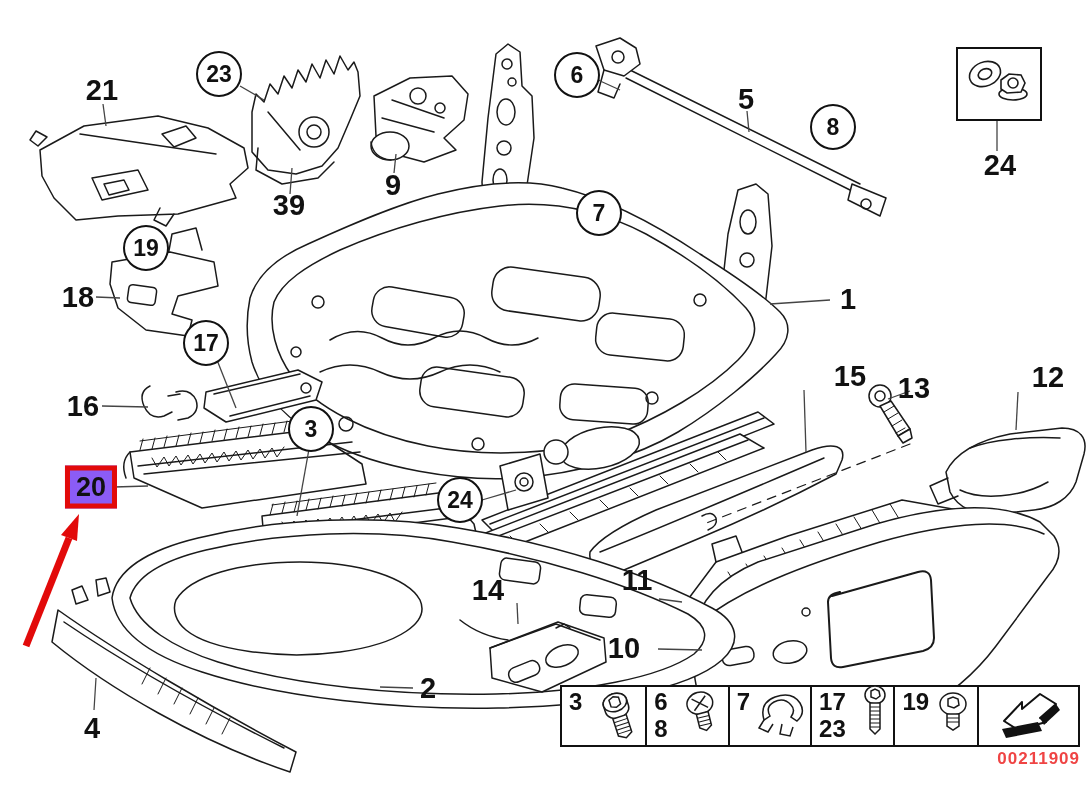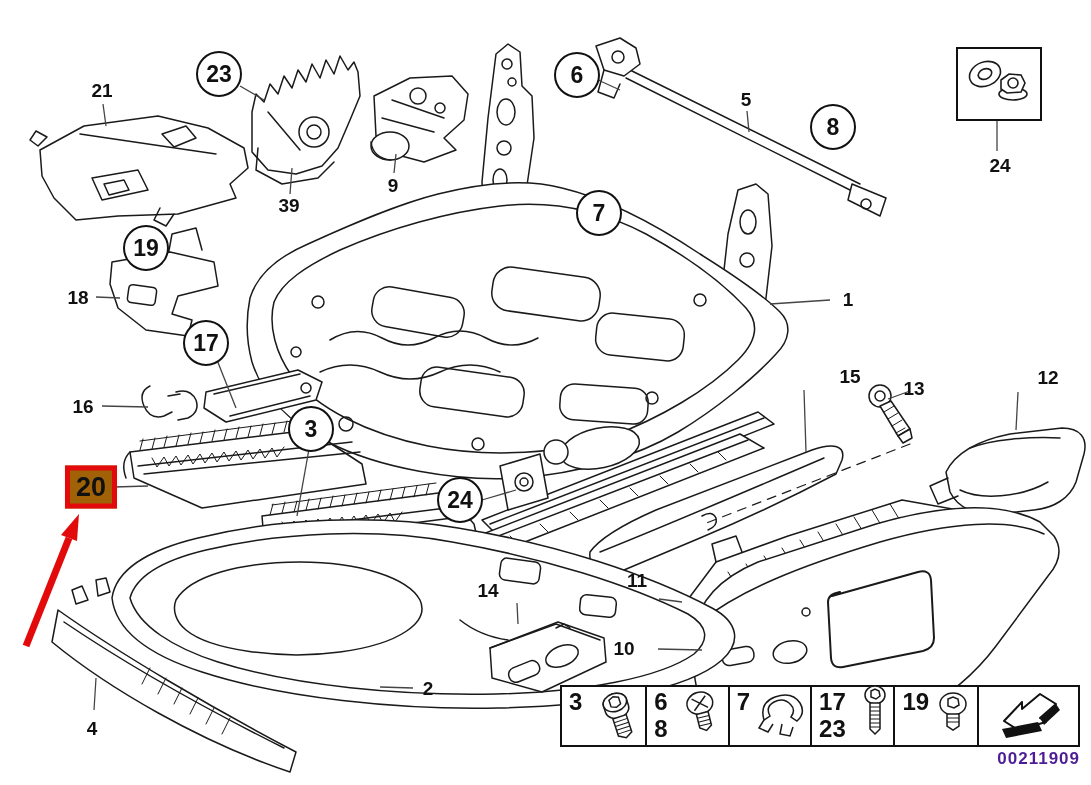--- a/index.html
+++ b/index.html
@@ -1,37 +1,37 @@
 <!DOCTYPE html>
 <html><head>
 <meta charset="utf-8">
 <style>
   html,body{margin:0;padding:0;background:#fff;}
   .stage{position:relative;width:1091px;height:785px;background:#fff;overflow:hidden;
          font-family:"Liberation Sans",sans-serif;}
   .art{position:absolute;left:0;top:0;}
   
   .co{position:absolute;transform:translate(-50%,-50%);color:#111;
-      font-weight:bold;font-size:19px;line-height:1;white-space:nowrap;z-index:5;}
+      font-weight:bold;font-size:29px;line-height:1;white-space:nowrap;z-index:5;}
   .co.circled{width:42px;height:42px;border:2.5px solid #111;border-radius:50%;
       background:#fff;display:flex;align-items:center;justify-content:center;font-size:23px;}
-  .co.boxed{border:5px solid #e20a0a;background:#a16207;padding:3px 6px;font-size:27px;}
+  .co.boxed{border:5px solid #e20a0a;background:#8b5cf6;padding:3px 6px;font-size:27px;}
   
   .hwbox{position:absolute;left:956px;top:47px;width:82px;height:70px;
       border:2.5px solid #111;background:#fff;z-index:4;}
   
   .legend{position:absolute;left:560px;top:685px;width:520px;height:62px;
       display:flex;border:2px solid #111;box-sizing:border-box;background:#fff;z-index:6;}
   .lcell{position:relative;border-right:2px solid #111;box-sizing:border-box;height:100%;}
   .lcell:last-child{border-right:none;}
   .lnum{position:absolute;left:7px;top:2px;font-weight:bold;font-size:24px;color:#111;line-height:1.05;}
   .lnum.second{top:29px;}
   .licon{position:absolute;right:2px;bottom:1px;}
   .docnum{position:absolute;left:930px;top:749px;width:150px;text-align:right;
-      font-size:17px;font-weight:600;color:#4c1d95;letter-spacing:1px;z-index:6;}
+      font-size:17px;font-weight:600;color:#ef4444;letter-spacing:1px;z-index:6;}
 </style>
 </head>
 <body>
 
 <div class="stage">
 
   <svg class="art" width="1091" height="785" viewBox="0 0 1091 785">
     <g stroke="#1a1a1a" stroke-width="1.5" fill="#fff" stroke-linejoin="round" stroke-linecap="round">
 
       <g>

